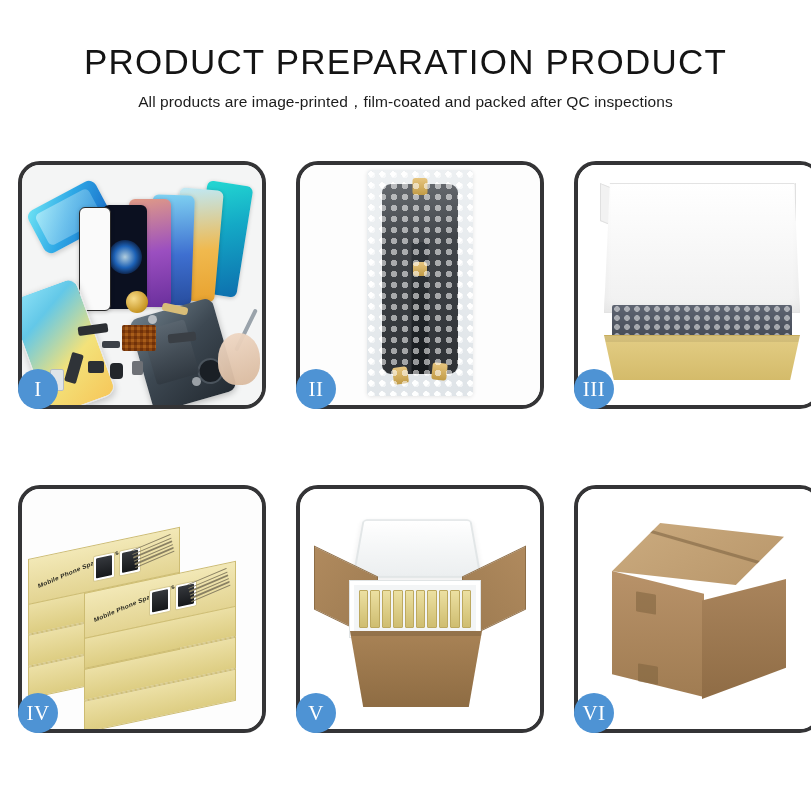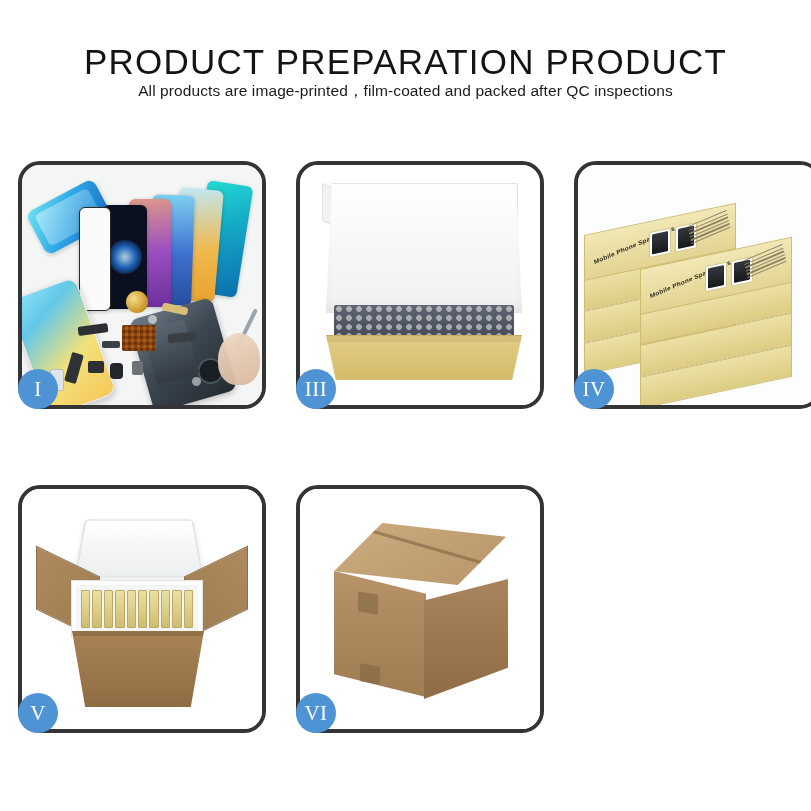--- a/index.html
+++ b/index.html
@@ -10,21 +10,21 @@
   }
   .page{width:811px;height:811px;position:relative;box-sizing:border-box;}
 
   
   .header{padding-top:44px;text-align:center;}
   .title{
     font-size:35px;font-weight:400;letter-spacing:1.2px;color:#141414;
     line-height:1.05;white-space:nowrap;
   }
   .subtitle{
-    font-size:15.5px;color:#1c1c1c;font-weight:400;
+    margin-top:11px;font-size:15.5px;color:#1c1c1c;font-weight:400;
     letter-spacing:.1px;white-space:nowrap;
   }
 
   
   .grid{
     position:absolute;left:18px;top:161px;
     width:793px;
     display:grid;
     grid-template-columns:248px 248px 248px;
     grid-template-rows:248px 248px;
@@ -326,20 +326,34 @@
         <div class="bit b2"></div>
         <div class="bit b3"></div>
         <div class="bit b4"></div>
         <div class="bit b5"></div>
         <div class="bit b6"></div>
         <div class="bit b7"></div>
       </div>
       <div class="badge">I</div>
     </div>
 
+    <div class="panel">
+      <div class="panel-inner p2">
+        <div class="bubblepack">
+          <div class="screen2"></div>
+          <div class="flexstrip"></div>
+          <div class="gold-tab gt1"></div>
+          <div class="gold-tab gt2"></div>
+          <div class="gold-tab gt3"></div>
+          <div class="gold-tab gt4"></div>
+          <div class="bub-overlay"></div>
+        </div>
+      </div>
+      <div class="badge">II</div>
+    </div>
 
     <div class="panel">
       <div class="panel-inner p3">
         <div class="box3-flapL"></div>
         <div class="box3-flapR"></div>
         <div class="box3-lid"></div>
         <div class="bwrap3"></div>
         <div class="box3-base"></div>
       </div>
       <div class="badge">III</div>

